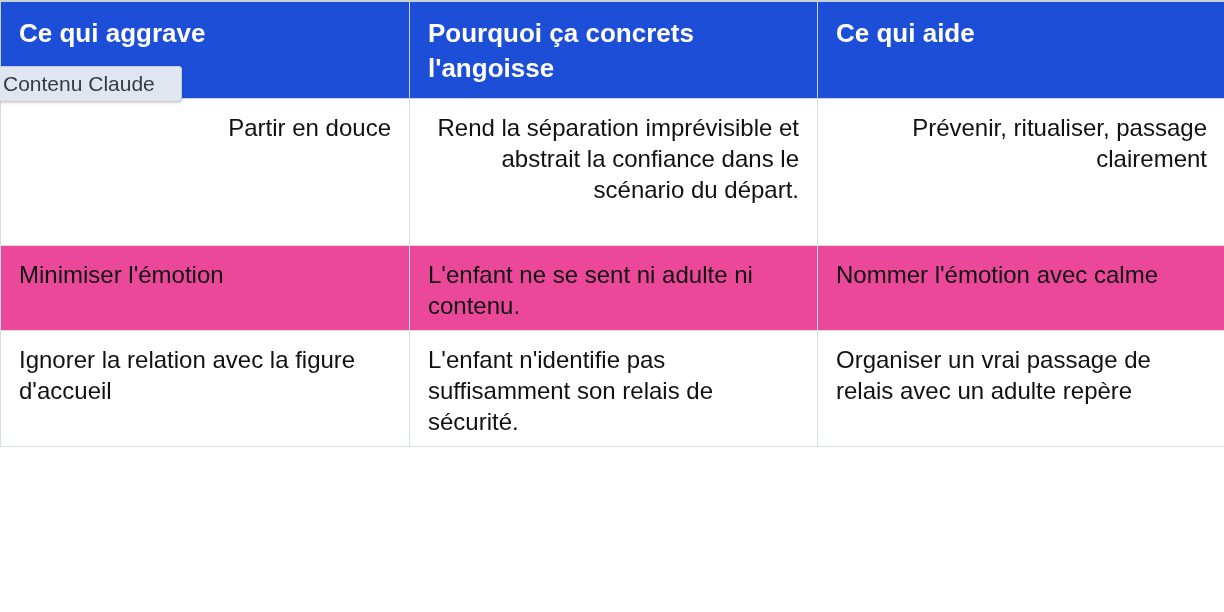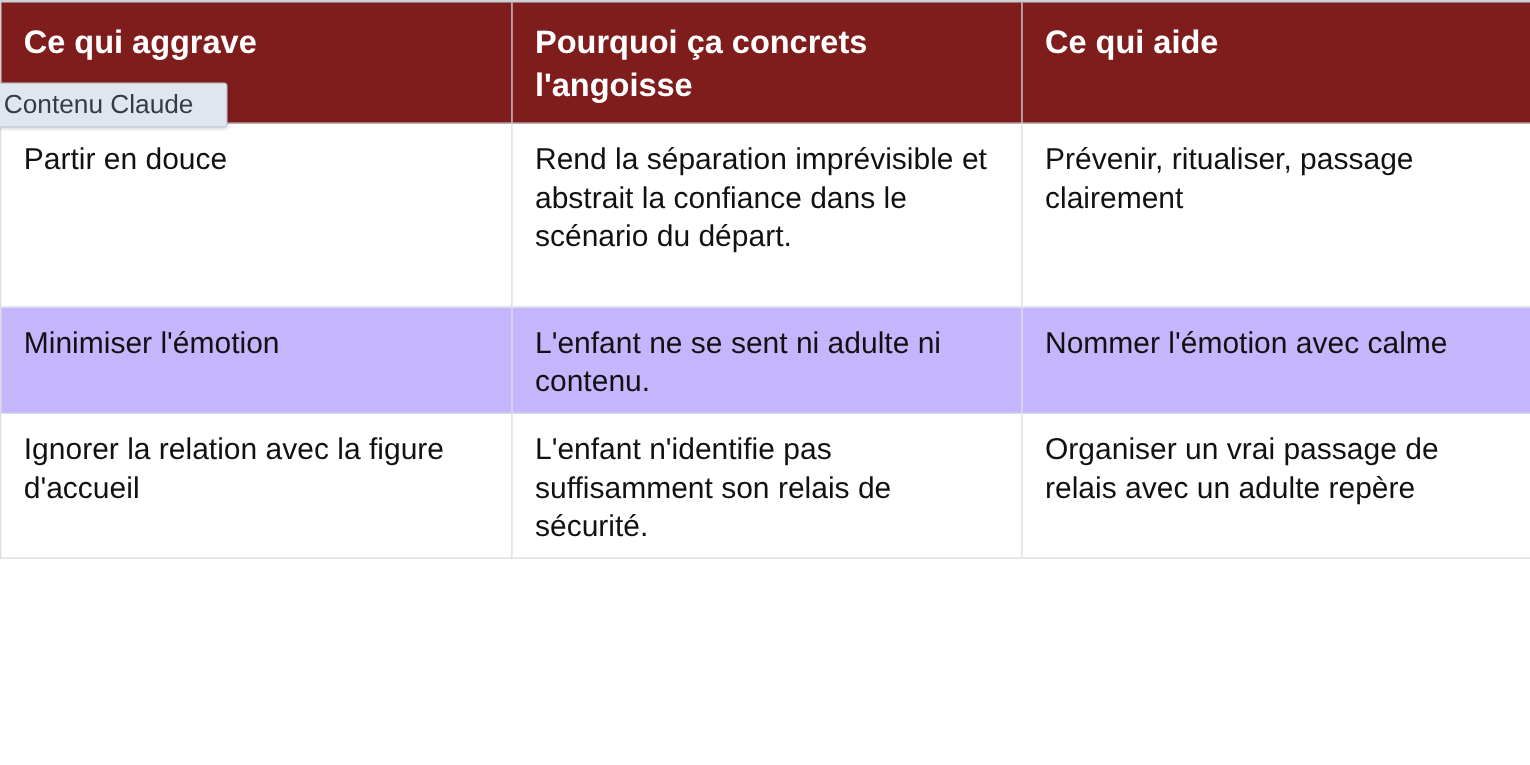--- a/index.html
+++ b/index.html
@@ -21,21 +21,21 @@
       width: 1225px;
       table-layout: fixed;
       position: absolute;
       left: 0;
       top: 0;
     }
     col.c1 { width: 409px; }
     col.c2 { width: 408px; }
     col.c3 { width: 408px; }
     th {
-      background: #7f1d1d;
+      background: #1d4ed8;
       color: #ffffff;
       font-weight: bold;
       font-size: 26px;
       line-height: 35px;
       text-align: left;
       vertical-align: top;
       padding: 14px 18px 12px 18px;
       border: 1px solid #c9d0d8;
       border-top: 2px solid #c9d0d8;
       height: 94px;
@@ -44,22 +44,22 @@
     }
     td {
       color: #111111;
       font-size: 24px;
       line-height: 31px;
       vertical-align: top;
       padding: 13px 18px 8px 18px;
       border: 1px solid #d8dde2;
       box-sizing: border-box;
     }
-    tr.alt td { background: #c4b5fd; }
-    tr.r1 td { height: 147px; }
+    tr.alt td { background: #ec4899; }
+    tr.r1 td { height: 147px; text-align: right; }
     tr.r2 td { height: 85px; }
     tr.r3 td { height: 84px; }
     tr.r4 td { height: 84px; }
     tr.r5 td { height: 116px; }
     .tooltip {
       position: absolute;
       left: -2px;
       top: 66px;
       width: 184px;
       height: 36px;

